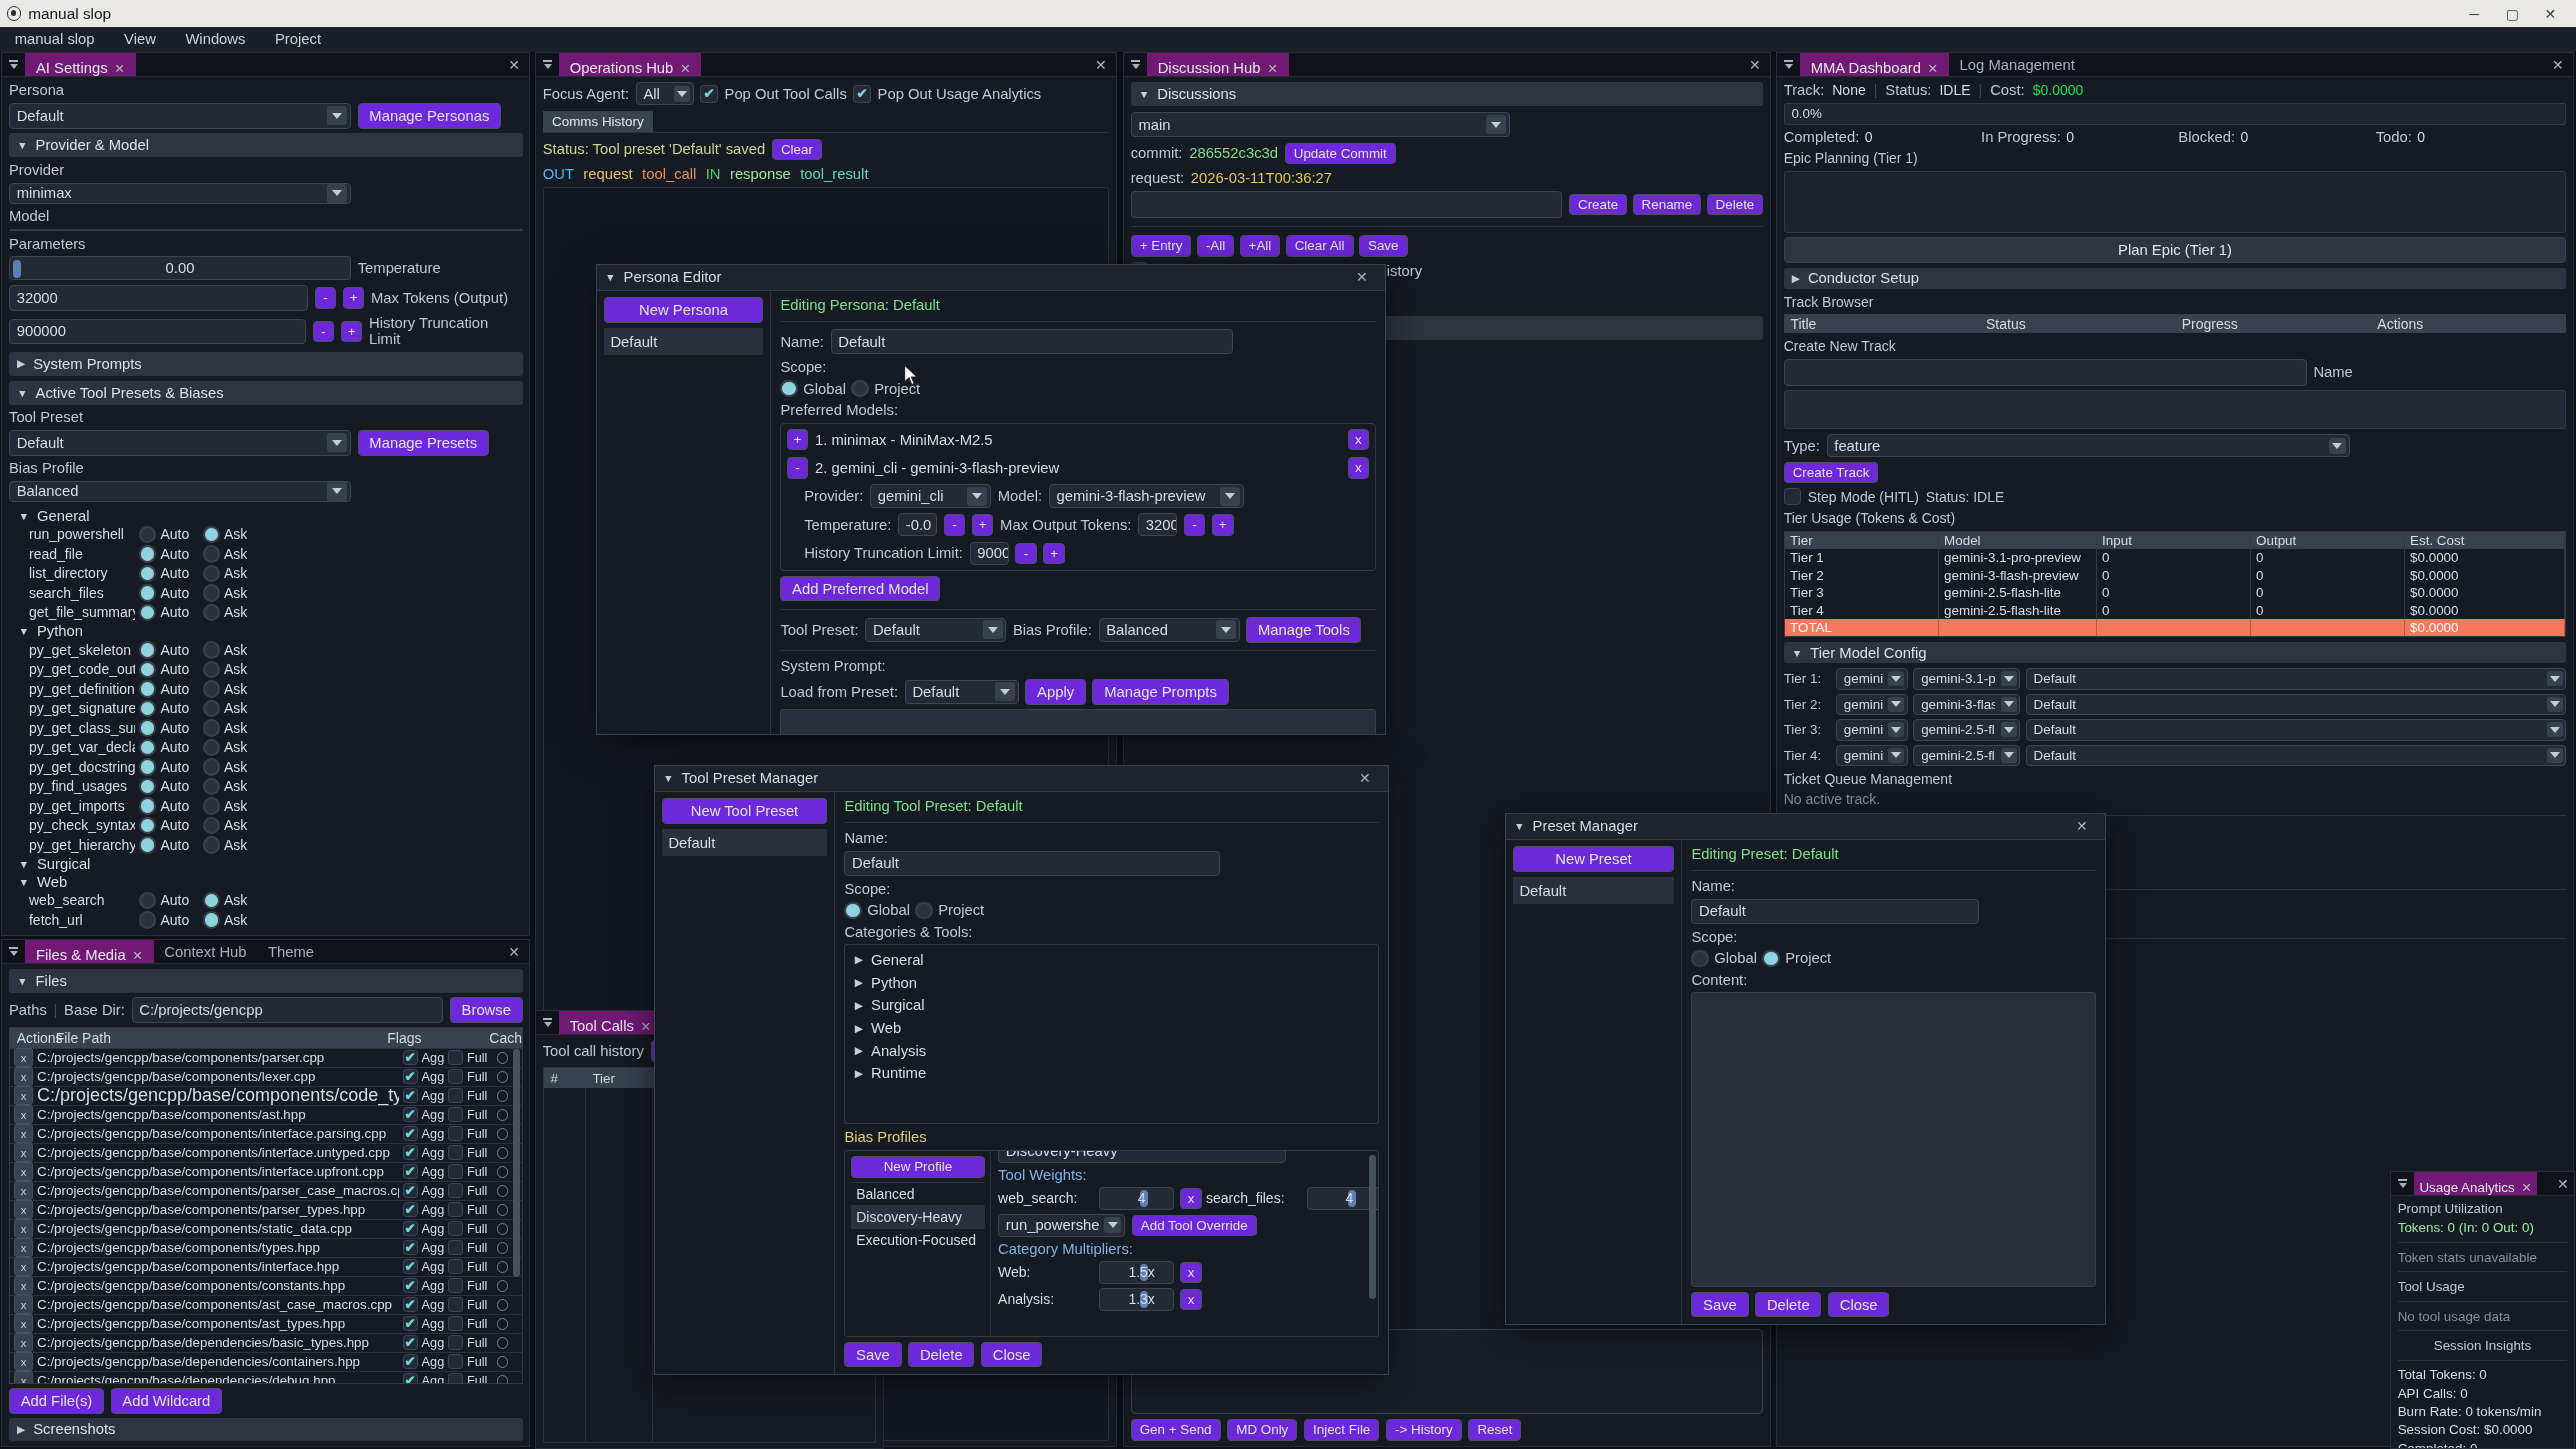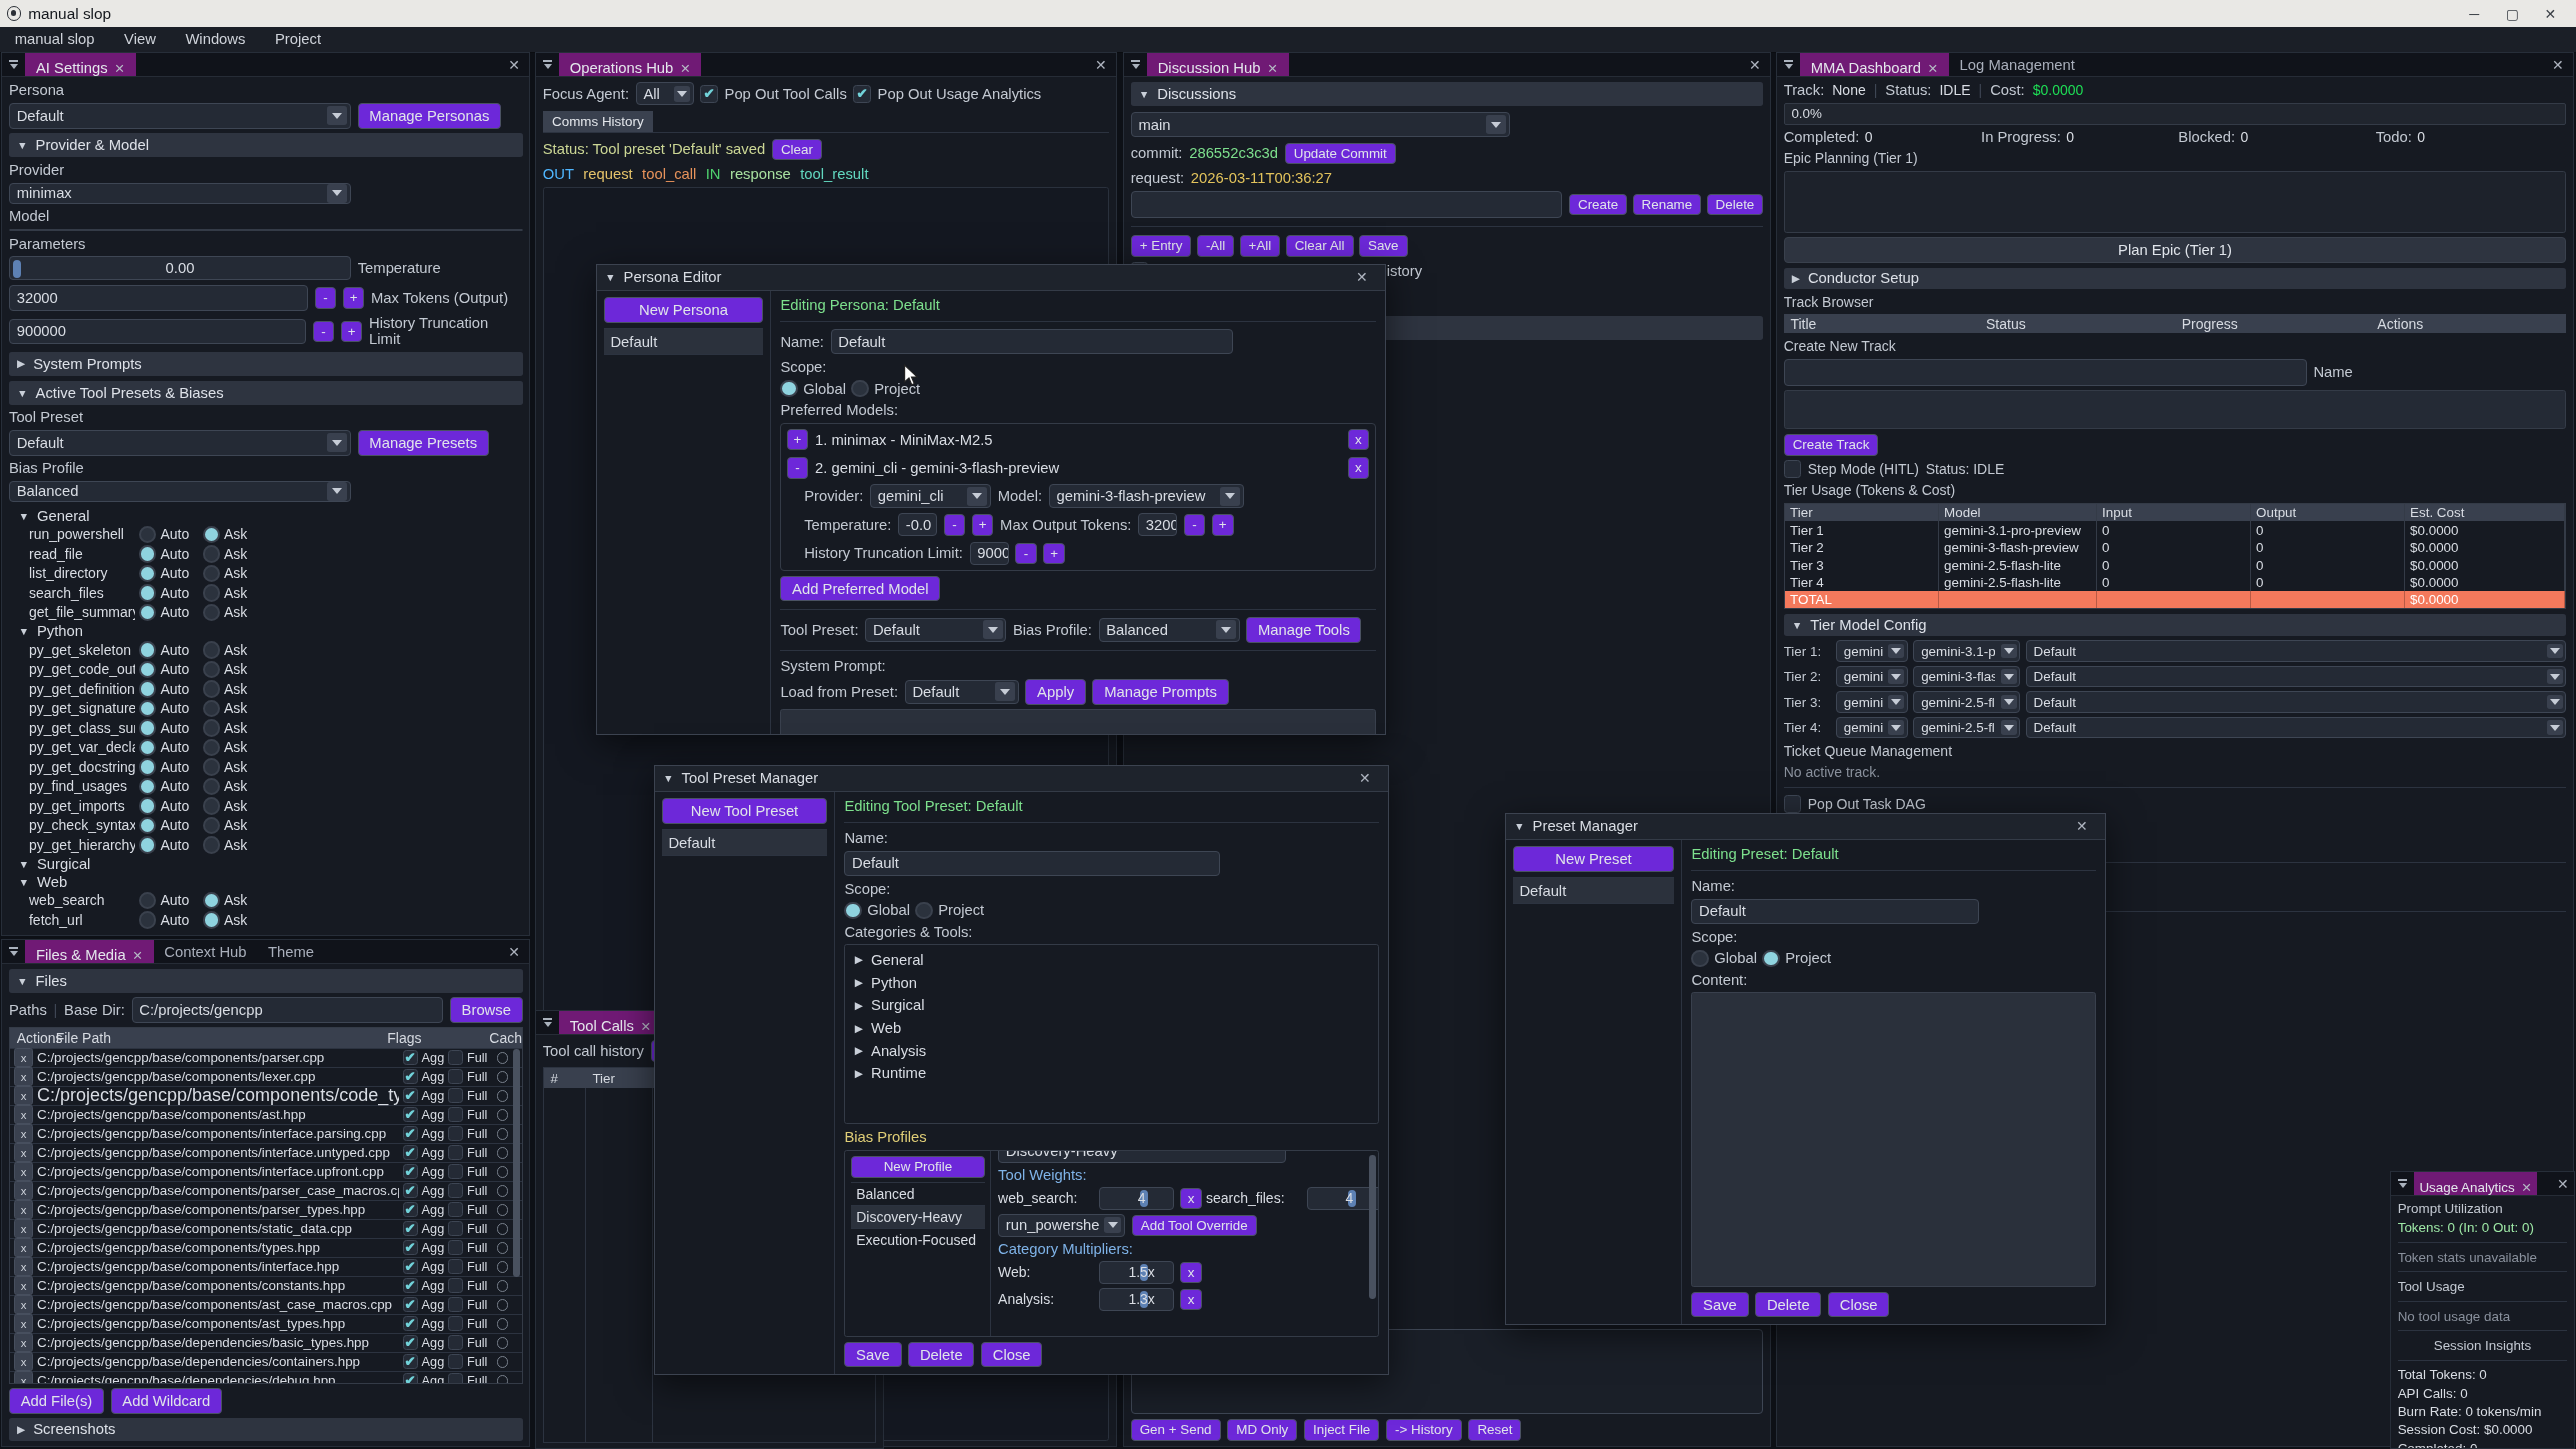--- a/index.html
+++ b/index.html
@@ -733,20 +733,29 @@
         <div style="flex: 1 1 0%;">Progress</div>
         <div style="flex: 1 1 0%;">Actions</div>
       </div>
     <span class="lbl" style="font-size:14px;">Create New Track</span>
     <div class="row">
       <div class="input" style="width:523px;height:27px;"></div>
       <span class="lbl">Name</span>
     </div>
     <div style="height:39px;border:0.7px solid #343b47;background:#242a35;border-radius:2.7px;flex:0 0 auto;"></div>
     <div class="row">
+      <span class="lbl">Type:</span>
+      <div class="selbox" style="width:523px;height:23px;">
+        <span class="val">feature</span>
+        <span class="carbox" style="width:17.4px;height:16px;">
+            <i></i>
+          </span>
+      </div>
+    </div>
+    <div class="row">
         <div class="btn sm">Create Track</div>
       </div>
     <div class="row">
       <span class="check"></span>
       <span class="lbl" style="font-size:14px;">Step Mode (HITL)</span>
       <span class="lbl" style="font-size:14px;">Status: IDLE</span>
     </div>
     <span class="lbl" style="font-size:14px;">Tier Usage (Tokens &amp; Cost)</span>
     <div id="tier-usage" style="border:0.7px solid #343b47;font-size:13.4px;flex:0 0 auto;">
         <div class="row" style="gap: 0px; height: 17.4px; align-items: stretch; background: rgb(57, 64, 78);">

